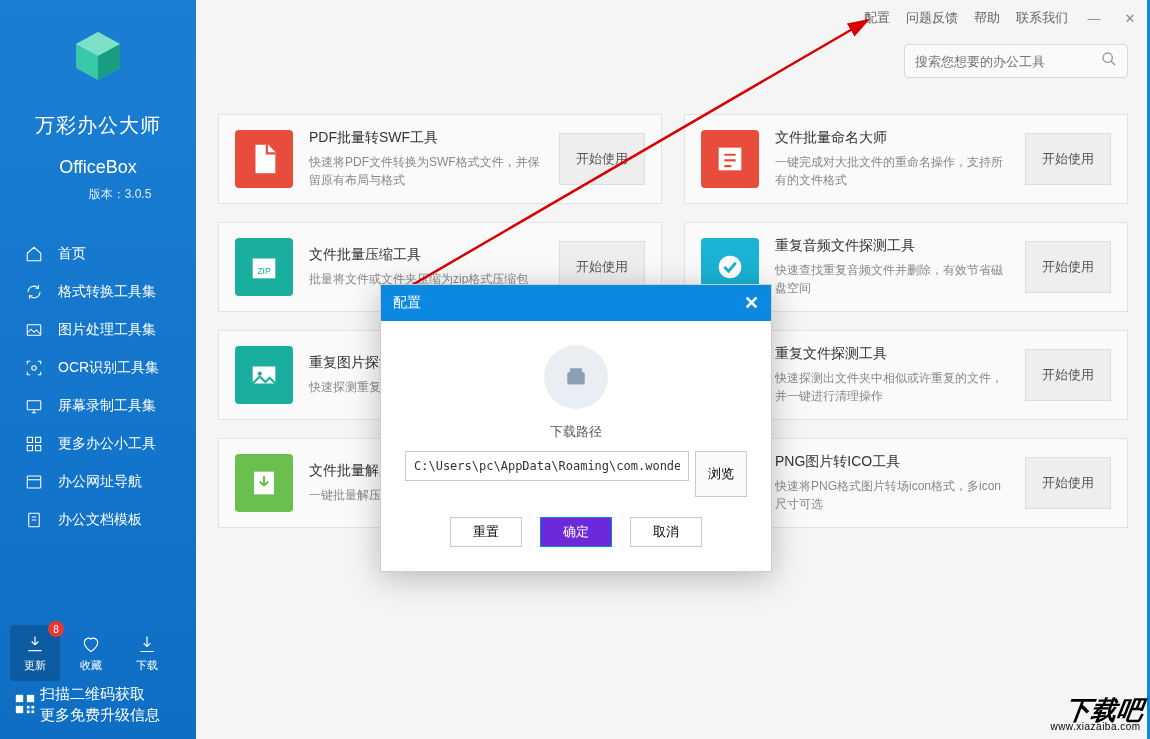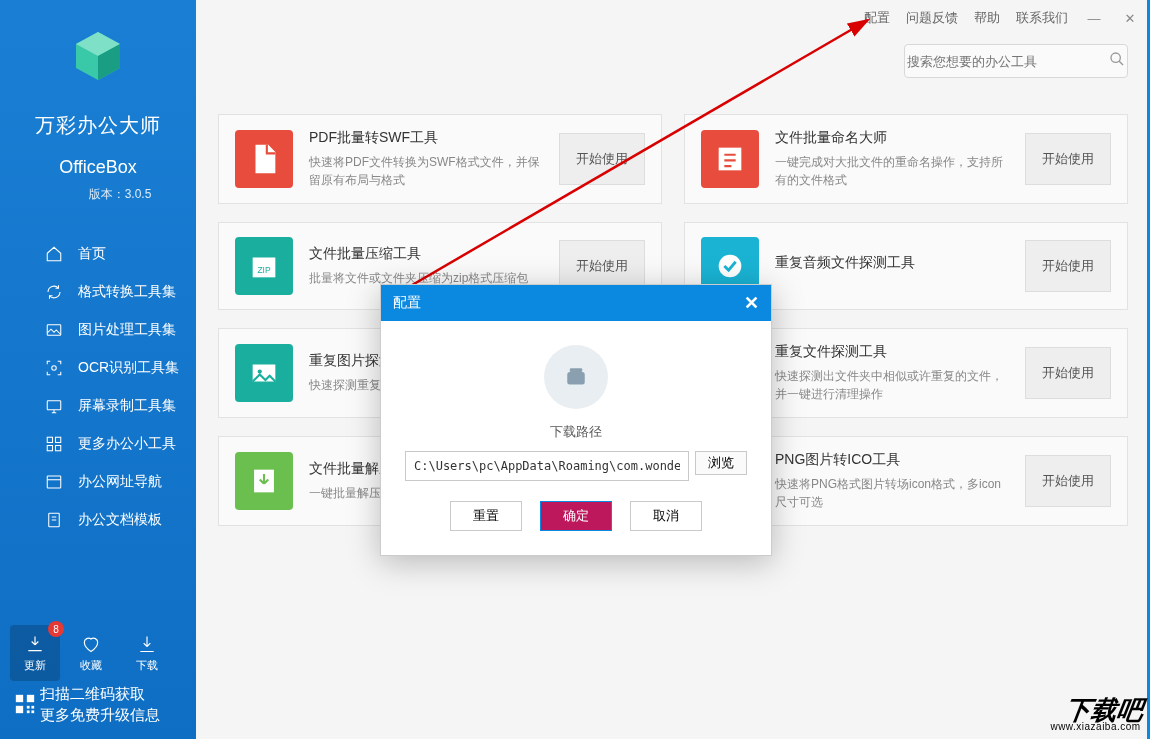--- a/index.html
+++ b/index.html
@@ -14,21 +14,21 @@
   position: absolute; left: 0; top: 0; width: 196px; height: 739px;
   background: linear-gradient(180deg, #1a7fd4 0%, #0e6ec4 100%);
   color: #fff;
 }
 .logo-area { text-align: center; padding: 28px 0 10px; }
 .logo-cube { display: inline-block; width: 56px; height: 56px; position: relative; }
 .logo-cube svg { width: 56px; height: 56px; }
 .app-name { font-size: 20px; font-weight: 300; margin-top: 24px; letter-spacing: 1px; }
 .app-name-en { font-size: 18px; font-weight: 400; margin-top: 18px; }
 .version { font-size: 12px; opacity: .85; margin-top: 8px; padding-left: 44px; }
-.nav { margin-top: 22px; margin-left: 20px; }
+.nav { margin-top: 22px; }
 .nav-item {
   display: flex; align-items: center; gap: 14px;
   padding: 9px 0 9px 24px; font-size: 14px;
   cursor: pointer;
 }
 .nav-item .ic { width: 20px; height: 20px; display: flex; align-items: center; justify-content: center; }
 .nav-item svg { width: 18px; height: 18px; stroke: #fff; fill: none; stroke-width: 1.4; }
 .bottom-actions {
   position: absolute; bottom: 58px; left: 10px; display: flex; gap: 6px;
 }
@@ -59,21 +59,21 @@
   color: #666; font-size: 13px;
 }
 .top-bar .tlink { cursor: pointer; }
 .top-bar .win-btn { width: 20px; height: 20px; display: flex; align-items: center; justify-content: center; cursor: pointer; color: #888; }
 
 .search {
   position: absolute; top: 44px; right: 22px;
   width: 224px; height: 34px;
   border: 1px solid #d8d8d8; border-radius: 4px;
   background: #fafafa;
-  display: flex; align-items: center; padding: 0 2px;
+  display: flex; align-items: center; padding: 0 10px;
 }
 .search input { flex: 1; border: none; background: transparent; font-size: 13px; outline: none; color: #555; }
 .search .sicon { color: #999; }
 
 .content {
   position: absolute; left: 196px; top: 100px; right: 0; bottom: 0;
   padding: 14px 22px;
 }
 .card-row { display: flex; gap: 22px; margin-bottom: 18px; }
 .card {
@@ -118,30 +118,30 @@
 }
 .modal-graphic svg { width: 30px; height: 30px; fill: #8aa0b0; }
 .modal-label { font-size: 13px; color: #555; margin-bottom: 10px; text-align: center; }
 .path-row { display: flex; gap: 6px; margin-bottom: 20px; }
 .path-row input {
   flex: 1; height: 30px; border: 1px solid #c9c9c9;
   padding: 0 8px; font-size: 12px; font-family: Consolas, monospace;
   color: #333;
 }
 .path-row .browse {
-  height: 24px; padding: 0 12px; border: 1px solid #c9c9c9;
+  height: 46px; padding: 0 12px; border: 1px solid #c9c9c9;
   background: #fafafa; font-size: 13px; cursor: pointer;
 }
 .modal-foot { display: flex; justify-content: center; gap: 18px; }
 .mbtn {
   min-width: 72px; height: 30px; border: 1px solid #c9c9c9;
   background: #fff; font-size: 13px; cursor: pointer;
   display: flex; align-items: center; justify-content: center;
 }
-.mbtn.primary { background: #be185d; color: #fff; border-color: #0b88e0; }
+.mbtn.primary { background: #6d28d9; color: #fff; border-color: #0b88e0; }
 
 .arrow {
   position: absolute; left: 380px; top: 15px;
   width: 500px; height: 290px; pointer-events: none;
 }
 .arrow svg { width: 100%; height: 100%; }
 
 .watermark {
   position: absolute; right: 8px; bottom: 8px;
   font-family: "Arial Black", sans-serif; font-weight: 900;
@@ -342,20 +342,21 @@
     </div>
     <div class="card">
       <div class="card-icon ci-cyan">
           <svg viewBox="0 0 24 24">
             <circle cx="12" cy="12" r="8" fill="#fff"></circle>
             <path d="M8 12l3 3 5-6" stroke="#1ab3d4" stroke-width="2" fill="none"></path>
           </svg>
         </div>
       <div class="card-body">
           <div class="card-title">重复音频文件探测工具</div>
+          <div class="card-desc">快速查找重复音频文件并删除，有效节省磁盘空间</div>
         </div>
       <div class="card-btn">开始使用</div>
     </div>
   </div>
   <div class="card-row">
     <div class="card">
       <div class="card-icon ci-teal">
           <svg viewBox="0 0 24 24">
             <rect x="4" y="6" width="16" height="12" fill="#fff"></rect>
             <circle cx="9" cy="11" r="1.5" fill="#1aae9f"></circle>

